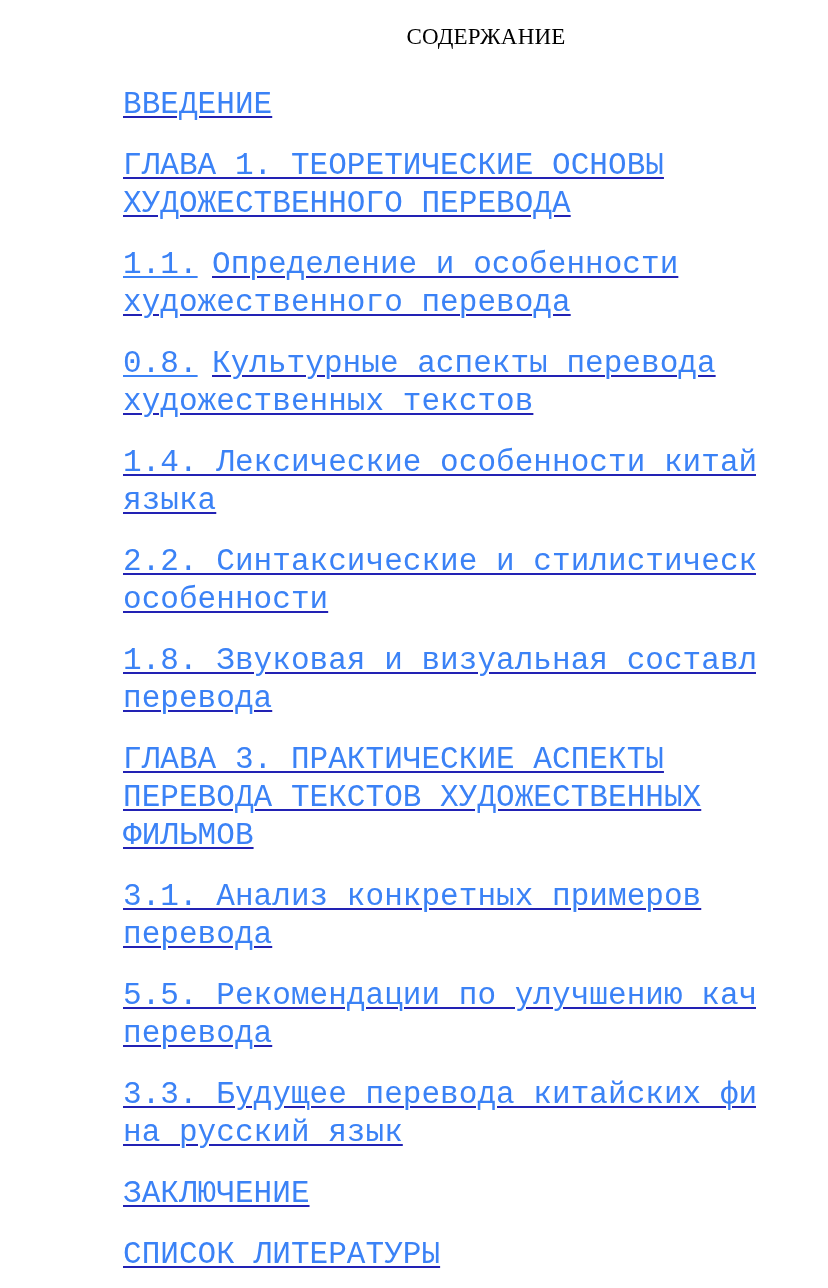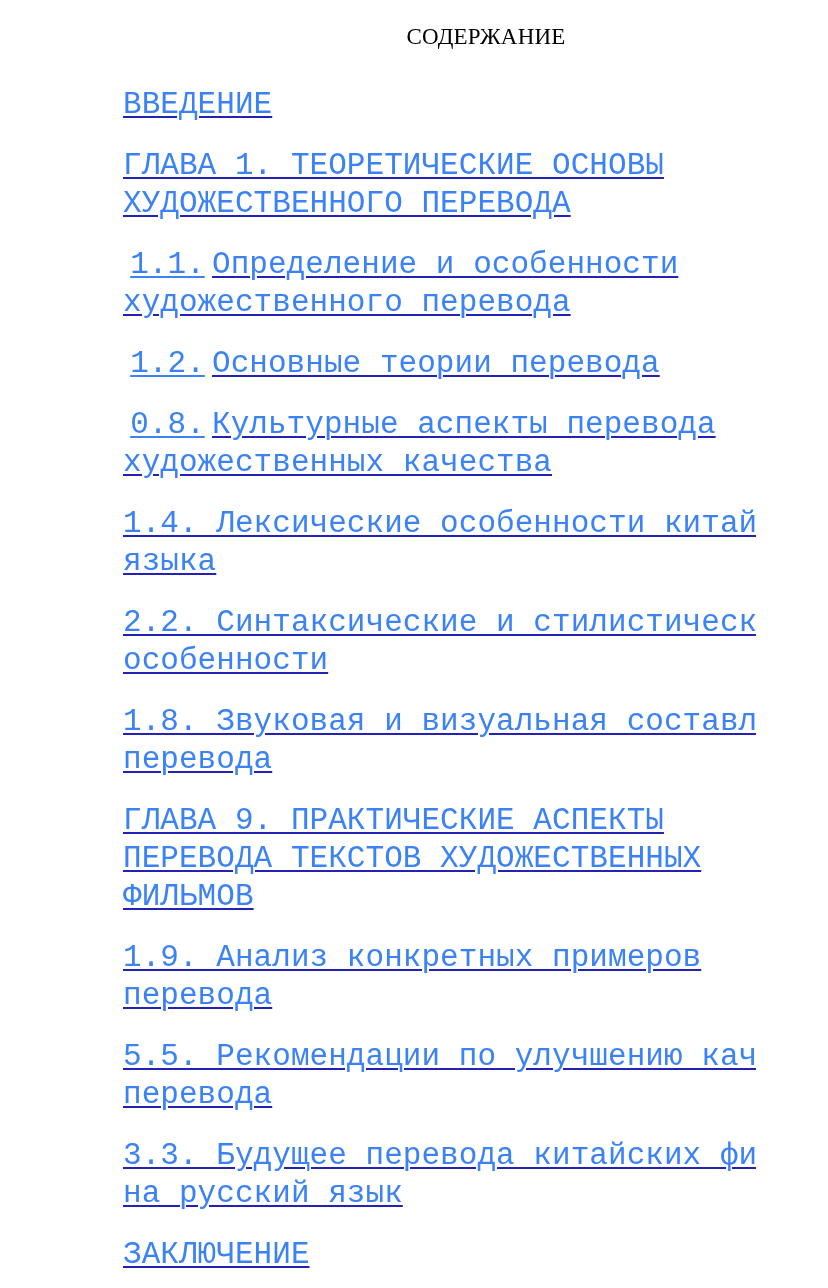--- a/index.html
+++ b/index.html
@@ -96,46 +96,44 @@
     
     text-decoration-skip-ink: none;
   }
   .level-sub-tab .num > span {
     text-decoration: underline;
     text-decoration-thickness: 2px;
     text-underline-offset: 3px;
   }
   .level-sub-tab .num {
     text-decoration: none;   
-    text-align: center;
   }
 
   
   .level-sub-plain {
     max-width: 734px;
   }
 </style>
 </head>
 <body>
 
 <div class="page">
 
   <div class="doc-title">СОДЕРЖАНИЕ</div>
 
   <nav class="toc">
 
   <a class="toc-entry level-front" href="#"><span class="txt">ВВЕДЕНИЕ</span></a>
       <a class="toc-entry level-chapter" href="#"><span class="txt">ГЛАВА 1. ТЕОРЕТИЧЕСКИЕ ОСНОВЫ ХУДОЖЕСТВЕННОГО ПЕРЕВОДА</span></a>
       <a class="toc-entry level-sub-tab" href="#"><span class="num"><span>1.1.</span></span><span class="txt">Определение и особенности художественного перевода</span></a>
-      <a class="toc-entry level-sub-tab" href="#"><span class="num"><span>1.2.</span></span><span class="txt">Основные теории перевода</span></a>
-      <a class="toc-entry level-sub-tab" href="#"><span class="num"><span>0.8.</span></span><span class="txt">Культурные аспекты перевода художественных качества</span></a>
+      <a class="toc-entry level-sub-tab" href="#"><span class="num"><span>0.8.</span></span><span class="txt">Культурные аспекты перевода художественных текстов</span></a>
       <a class="toc-entry level-sub-plain" href="#"><span class="txt">1.4. Лексические особенности китайского языка</span></a>
       <a class="toc-entry level-sub-plain" href="#"><span class="txt">2.2. Синтаксические и стилистические особенности</span></a>
       <a class="toc-entry level-sub-plain" href="#"><span class="txt">1.8. Звуковая и визуальная составляющая перевода</span></a>
-      <a class="toc-entry level-chapter" href="#"><span class="txt">ГЛАВА 9. ПРАКТИЧЕСКИЕ АСПЕКТЫ ПЕРЕВОДА ТЕКСТОВ ХУДОЖЕСТВЕННЫХ ФИЛЬМОВ</span></a>
-      <a class="toc-entry level-sub-plain" href="#"><span class="txt">1.9. Анализ конкретных примеров перевода</span></a>
+      <a class="toc-entry level-chapter" href="#"><span class="txt">ГЛАВА 3. ПРАКТИЧЕСКИЕ АСПЕКТЫ ПЕРЕВОДА ТЕКСТОВ ХУДОЖЕСТВЕННЫХ ФИЛЬМОВ</span></a>
+      <a class="toc-entry level-sub-plain" href="#"><span class="txt">3.1. Анализ конкретных примеров перевода</span></a>
       <a class="toc-entry level-sub-plain" href="#"><span class="txt">5.5. Рекомендации по улучшению качества перевода</span></a>
       <a class="toc-entry level-sub-plain" href="#"><span class="txt">3.3. Будущее перевода китайских фильмов на русский язык</span></a>
       <a class="toc-entry level-front" href="#"><span class="txt">ЗАКЛЮЧЕНИЕ</span></a>
       <a class="toc-entry level-front" href="#"><span class="txt">СПИСОК ЛИТЕРАТУРЫ</span></a>
     </nav>
 
 </div>
 
 </body></html>

